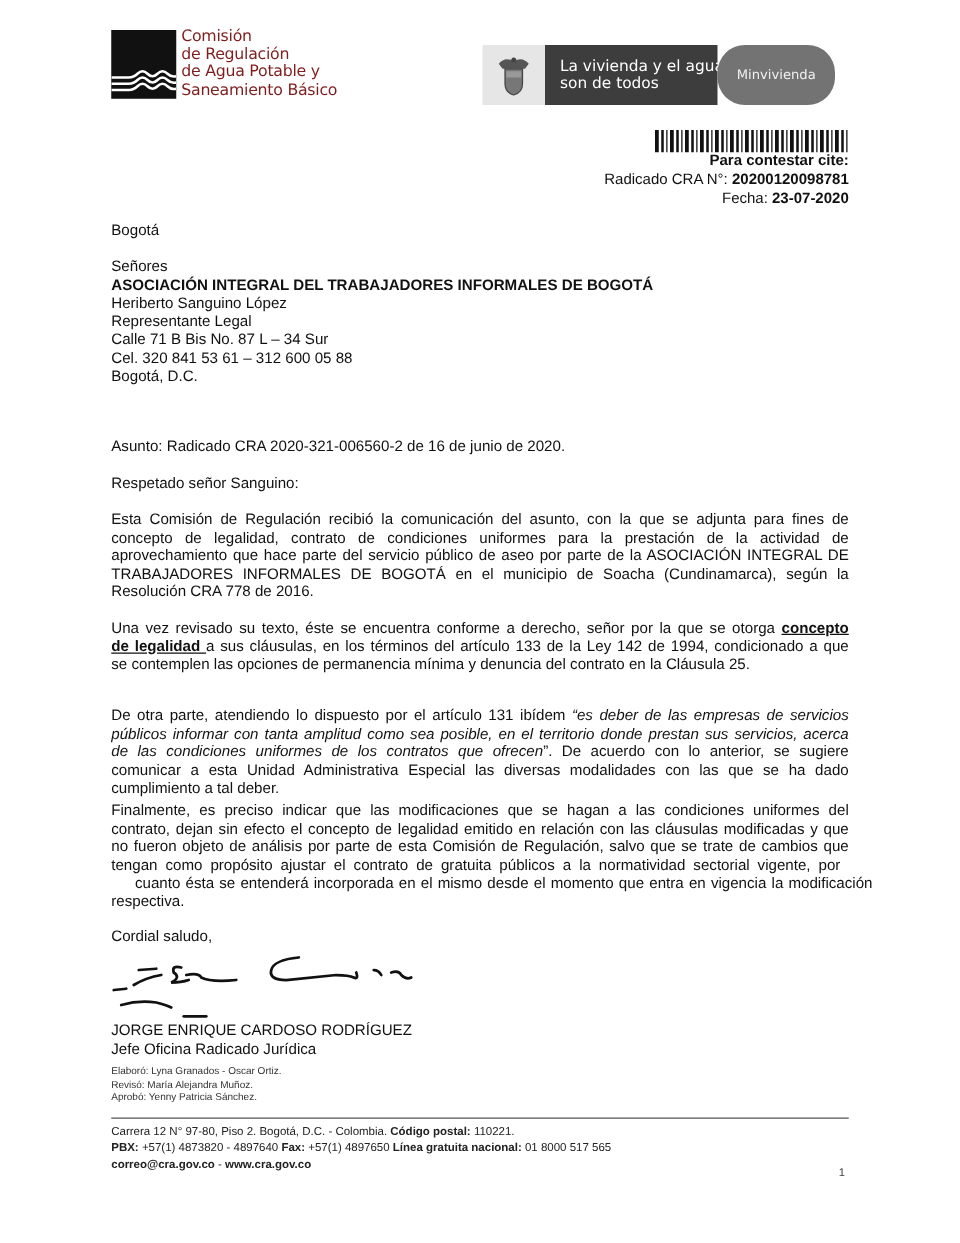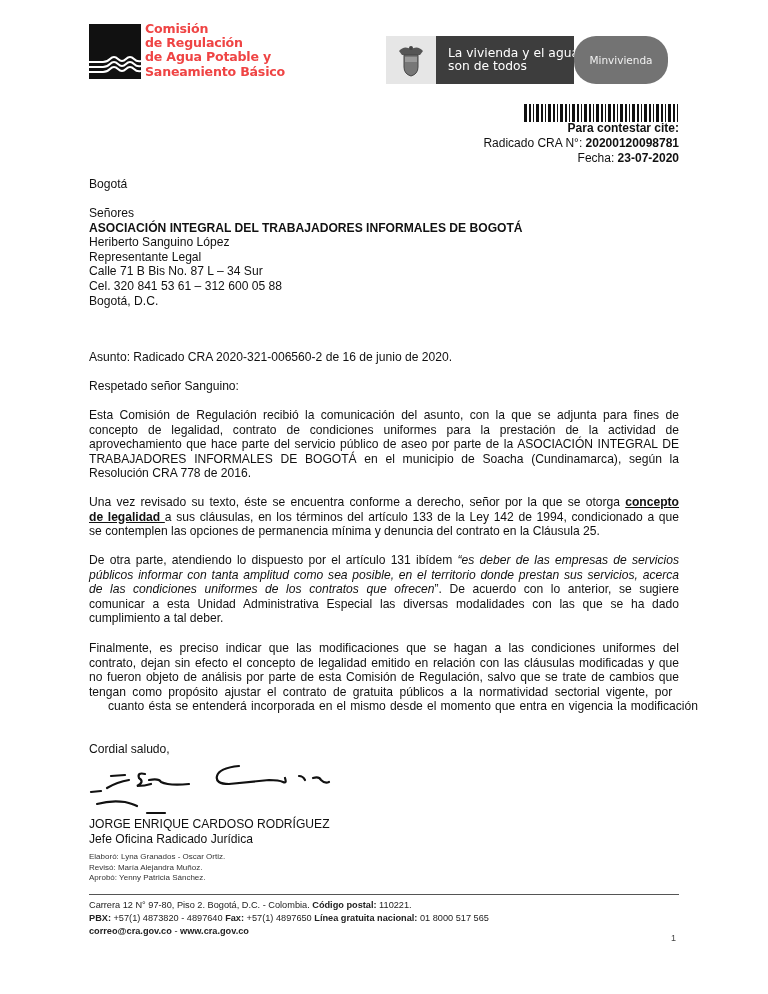--- a/index.html
+++ b/index.html
@@ -3,21 +3,21 @@
   <meta charset="utf-8">
   <style>
     * { margin: 0; padding: 0; box-sizing: border-box; }
     html, body { width: 768px; height: 994px; background: #ffffff; overflow: hidden; }
     body { position: relative; font-family: "Liberation Sans", sans-serif; color: #111; }
 
     
     .cra-logo { position: absolute; left: 89px; top: 24px; display: flex; align-items: flex-start; }
     .cra-mark { width: 52px; height: 55px; background: #111; position: relative; overflow: hidden; }
     .cra-mark svg { position: absolute; left: 0; top: 0; }
-    .cra-text { margin-left: 4px; font-family: "DejaVu Sans", sans-serif; font-size: 12.6px; line-height: 14.2px; color: #ef4444; font-weight: 700; letter-spacing: -0.2px; margin-top: -2px; }
+    .cra-text { margin-left: 4px; font-family: "DejaVu Sans", sans-serif; font-size: 12.6px; line-height: 14.2px; color: #7f1d1d; font-weight: 400; letter-spacing: -0.2px; margin-top: -2px; }
 
     .min-banner { position: absolute; left: 386px; top: 36px; width: 293px; height: 48px; display: flex; }
     .min-shield { width: 50px; height: 48px; background: #e6e6e6; display: flex; align-items: center; justify-content: center; }
     .min-slogan { width: 138px; height: 48px; background: #3d3d3d; color: #fff; font-family: "DejaVu Sans", sans-serif; font-size: 12.3px; line-height: 13px; padding: 11px 0 0 12px; }
     .min-name { width: 94px; height: 48px; background: #737373; color: #f0f0f0; font-family: "DejaVu Sans", sans-serif; font-size: 10.5px; display: flex; align-items: center; justify-content: center; border-radius: 22px; }
 
     
     .barcode { position: absolute; left: 524px; top: 104px; width: 155px; height: 18px; }
     .cite { position: absolute; right: 89px; top: 121px; text-align: right; font-size: 12px; line-height: 15px; }
     .cite .b { font-weight: bold; }
@@ -149,33 +149,34 @@
     <span class="line">Resolución CRA 778 de 2016.</span>
   </div>
 
 <div class="body" style="top:495px;">
   <span class="line jl" style="display: block; word-spacing: 1.88419px;"><span>Una vez revisado su texto, éste se encuentra conforme a derecho, señor por la que se otorga </span><span class="bold ul">concepto</span></span>
   <span class="line jl" style="display: block; word-spacing: 1.29359px;"><span class="bold ul">de legalidad </span><span>a sus cláusulas, en los términos del artículo 133 de la Ley 142 de 1994, condicionado a que</span></span>
   <span class="line"><span>se contemplen las opciones de permanencia mínima y denuncia del contrato en la Cláusula 25.</span></span>
 </div>
 
 <div class="body" style="top:553px;">
-  <span class="line jl" style="display: block; word-spacing: 1.84283px;"><span>De otra parte, atendiendo lo dispuesto por el artículo 131 ibídem </span><span class="it">“es deber de las empresas de servicios</span></span>
+  <span class="line jl" style="display: block; word-spacing: 1.84283px; margin-top: 12px;"><span>De otra parte, atendiendo lo dispuesto por el artículo 131 ibídem </span><span class="it">“es deber de las empresas de servicios</span></span>
   <span class="line jl" style="display: block; word-spacing: 1.41979px;"><span class="it">públicos informar con tanta amplitud como sea posible, en el territorio donde prestan sus servicios, acerca</span></span>
   <span class="line jl" style="display: block; word-spacing: 4.19583px;"><span class="it">de las condiciones uniformes de los contratos que ofrecen</span><span>”. De acuerdo con lo anterior, se sugiere</span></span>
   <span class="line jl" style="display: block; word-spacing: 4.35268px;"><span>comunicar a esta Unidad Administrativa Especial las diversas modalidades con las que se ha dado</span></span>
   <span class="line"><span>cumplimiento a tal deber.</span></span>
 </div>
 
 <div class="body" style="top:641px;" id="p4">
     <span class="line jl" style="display: block; word-spacing: 3.91964px;">Finalmente, es preciso indicar que las modificaciones que se hagan a las condiciones uniformes del</span>
     <span class="line jl" style="display: block; word-spacing: 1.24316px;">contrato, dejan sin efecto el concepto de legalidad emitido en relación con las cláusulas modificadas y que</span>
     <span class="line jl" style="display: block; word-spacing: 1.21701px;">no fueron objeto de análisis por parte de esta Comisión de Regulación, salvo que se trate de cambios que</span>
     <span class="line jl" style="display: block; word-spacing: 3.00893px;">tengan como propósito ajustar el contrato de gratuita públicos a la normatividad sectorial vigente, por</span>
     <span class="line jl" style="display: block; word-spacing: 0.78125px; margin-left: 19px;">cuanto ésta se entenderá incorporada en el mismo desde el momento que entra en vigencia la modificación</span>
+    <span class="line">respectiva.</span>
   </div>
 
 <div class="body" style="top:742px;">
   <span class="line">Cordial saludo,</span>
 </div>
 
 <svg class="signature" viewBox="0 0 290 60">
   <path d="M2 34 L12 33" stroke="#111" stroke-width="2.2" fill="none" stroke-linecap="round"></path>
   <path d="M18 30 Q28 24 40 22" stroke="#111" stroke-width="2.2" fill="none" stroke-linecap="round"></path>
   <path d="M22 18 L36 17" stroke="#111" stroke-width="2.2" fill="none" stroke-linecap="round"></path>

